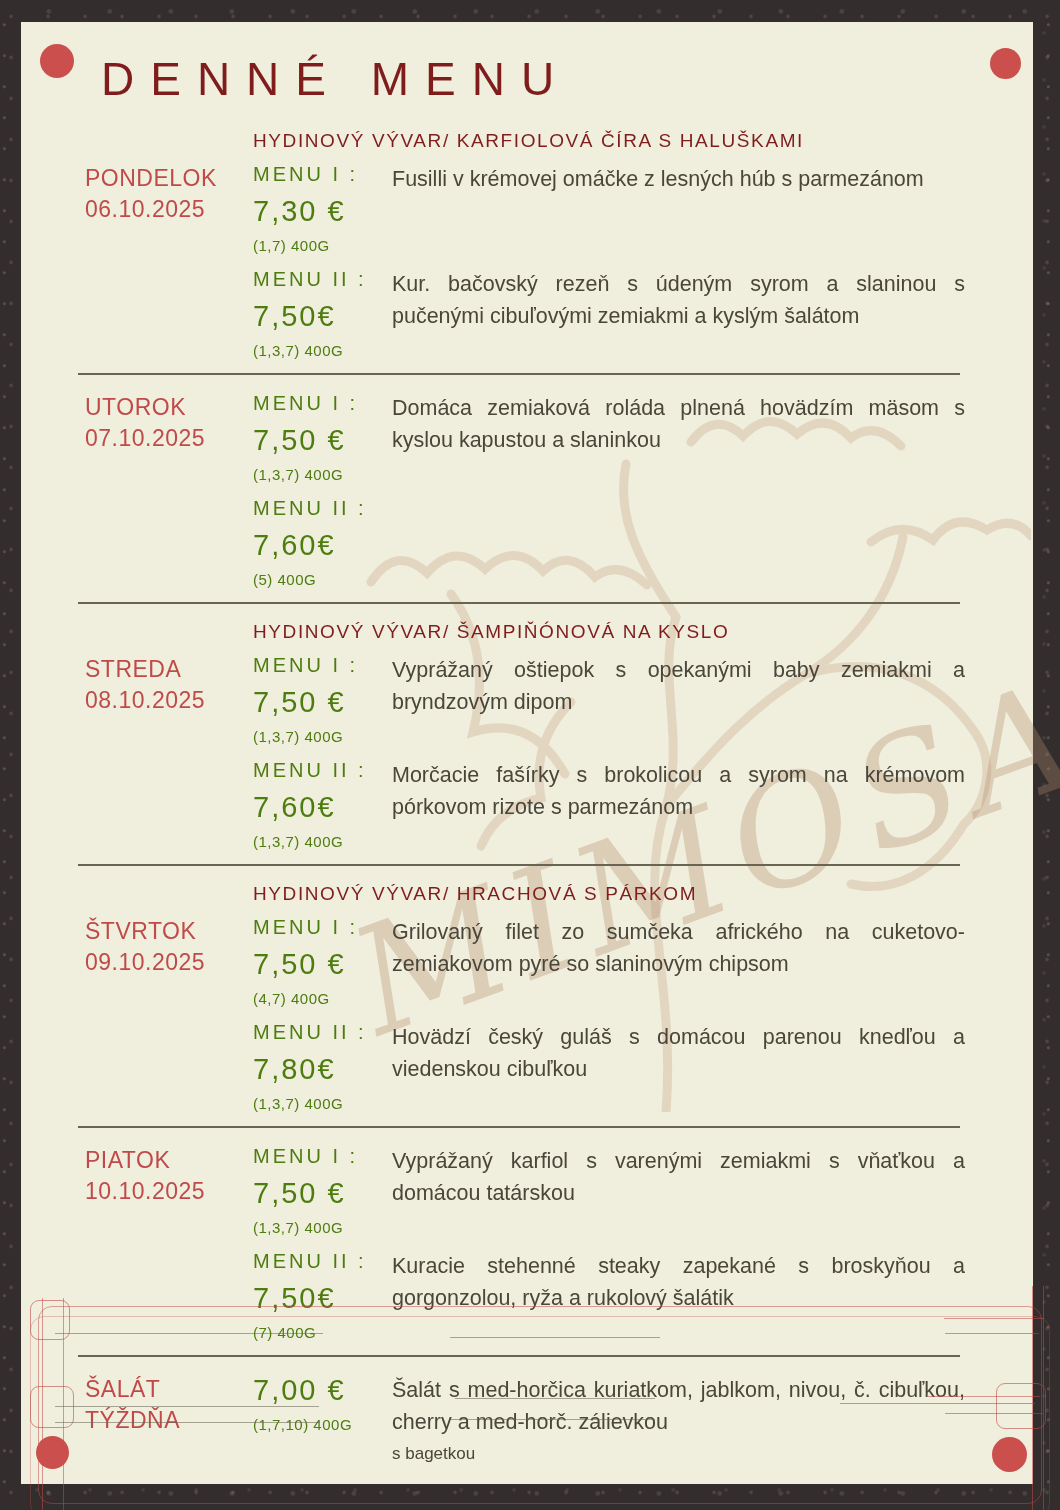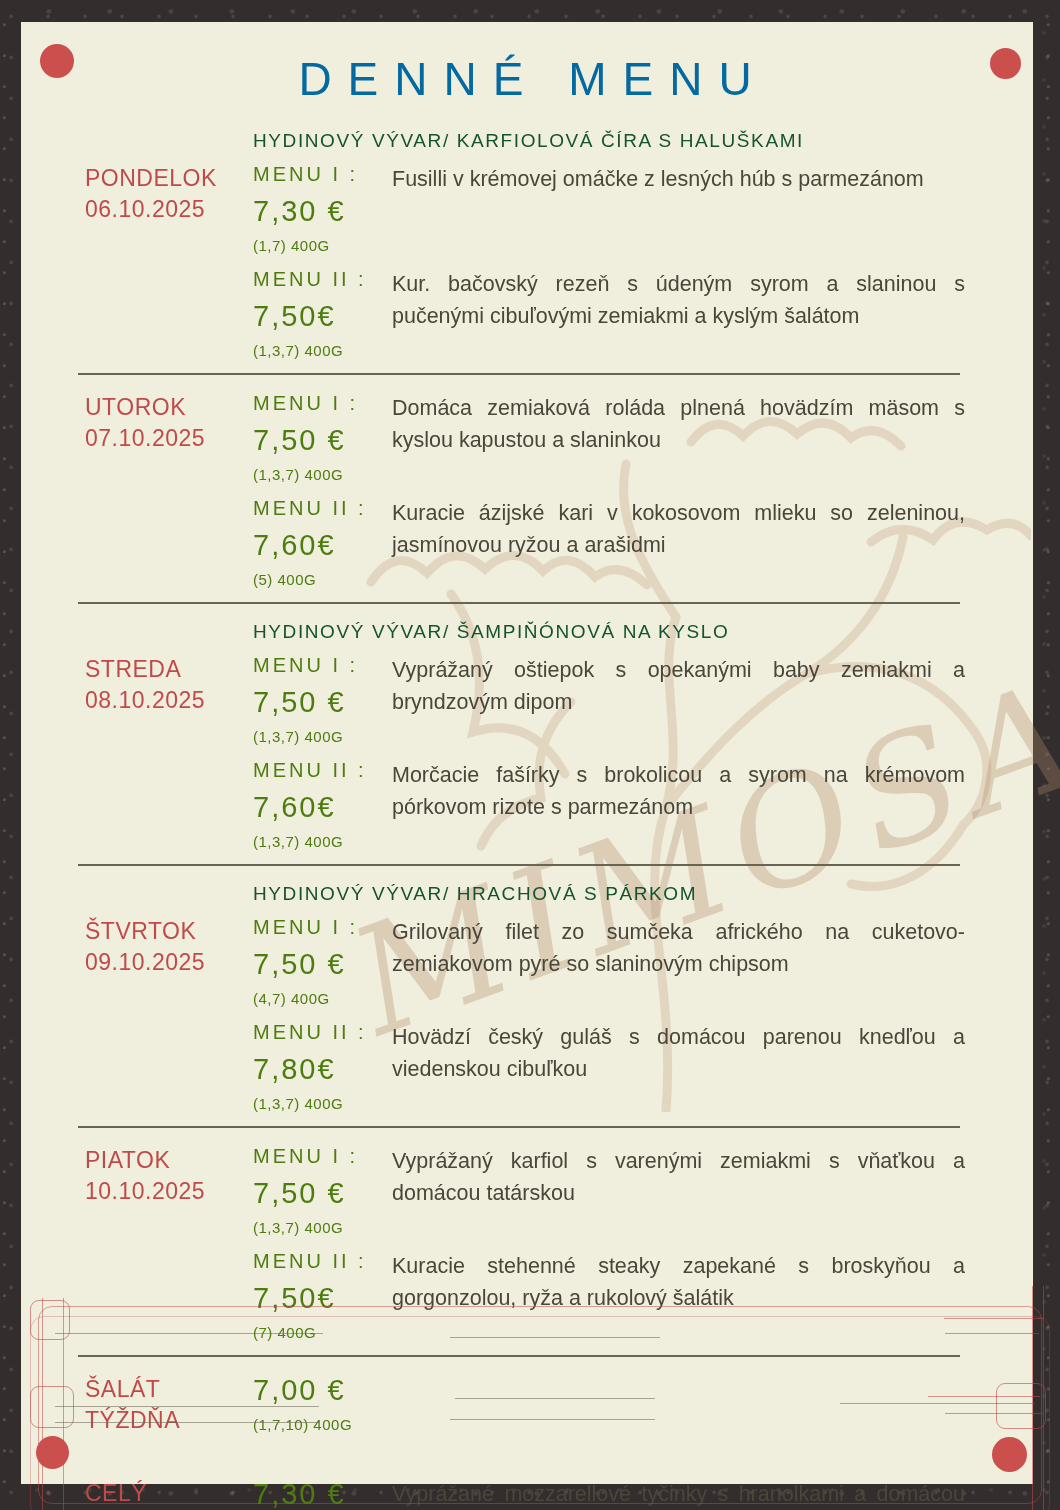--- a/index.html
+++ b/index.html
@@ -22,26 +22,26 @@
   .tree-wm{position:absolute;left:310px;top:350px;z-index:1;opacity:.55;}
   .mimosa-wm{
     position:absolute;left:340px;top:880px;z-index:1;
     font-family:"DejaVu Serif",serif;font-style:italic;
     font-size:148px;letter-spacing:12px;color:rgba(180,140,106,.33);
     transform:rotate(-20deg);transform-origin:0 50%;white-space:nowrap;
   }
   
   .content{position:relative;z-index:2;padding:14px 68px 0 64px;}
   .title{
-    text-align:center;font-size:46px;font-weight:400;letter-spacing:16px;
-    color:#0369a1;margin:16px 0 24px 16px;
+    font-size:46px;font-weight:400;letter-spacing:16px;
+    color:#7f1d1d;margin:16px 0 24px 16px;
   }
   .soup{
     margin-left:168px;font-size:19px;letter-spacing:1.6px;
-    color:#14532d;margin-bottom:11px;
+    color:#7f1d1d;margin-bottom:11px;
   }
   .row{display:flex;align-items:flex-start;margin-bottom:14px;}
   .col-day{
     width:168px;flex:none;color:#bf4a49;font-weight:400;
     font-size:23px;line-height:1.35;letter-spacing:.5px;
   }
   .col-menu{width:130px;flex:none;color:#4d7c0f;}
   .menu-label{font-size:20px;letter-spacing:3px;margin-bottom:9px;white-space:nowrap;}
   .menu-price{font-size:29px;letter-spacing:2px;margin-bottom:9px;white-space:nowrap;}
   .menu-allergens{font-size:15px;letter-spacing:.5px;white-space:nowrap;}
@@ -129,21 +129,20 @@
         </div>
         <div class="col-desc">Domáca zemiaková roláda plnená hovädzím mäsom s kyslou kapustou a slaninkou</div>
       </div>
       <div class="row">
         <div class="col-day"></div>
         <div class="col-menu">
           <div class="menu-label">MENU II :</div>
           <div class="menu-price">7,60€</div>
           <div class="menu-allergens">(5) 400G</div>
         </div>
-        <div class="col-desc">Kuracie ázijské kari v kokosovom mlieku so zeleninou, jasmínovou ryžou a arašidmi</div>
       </div>
       <div class="divider"></div>
     </section>
 
     <section>
       <div class="soup">HYDINOVÝ VÝVAR/ ŠAMPIŇÓNOVÁ NA KYSLO</div>
       <div class="row">
         <div class="col-day">
           <div>STREDA</div>
           <div>08.10.2025</div>
@@ -220,20 +219,24 @@
 
     <section class="weekly">
       <div class="row">
         <div class="col-day">
           <div>ŠALÁT</div>
           <div>TÝŽDŇA</div>
         </div>
         <div class="col-menu">
           <div class="menu-price">7,00 €</div>
           <div class="menu-allergens">(1,7,10) 400G</div>
+        </div>
+        <div class="col-desc">
+          <span>Šalát s med-horčica kuriatkom, jablkom, nivou, č. cibuľkou, cherry a med-horč. zálievkou</span>
+          <div class="note">s bagetkou</div>
         </div>
       </div>
       <div class="weekly-gap"></div>
       <div class="row">
         <div class="col-day">
           <div>CELÝ</div>
 
         </div>
         <div class="col-menu">
           <div class="menu-price">7,30 €</div>

